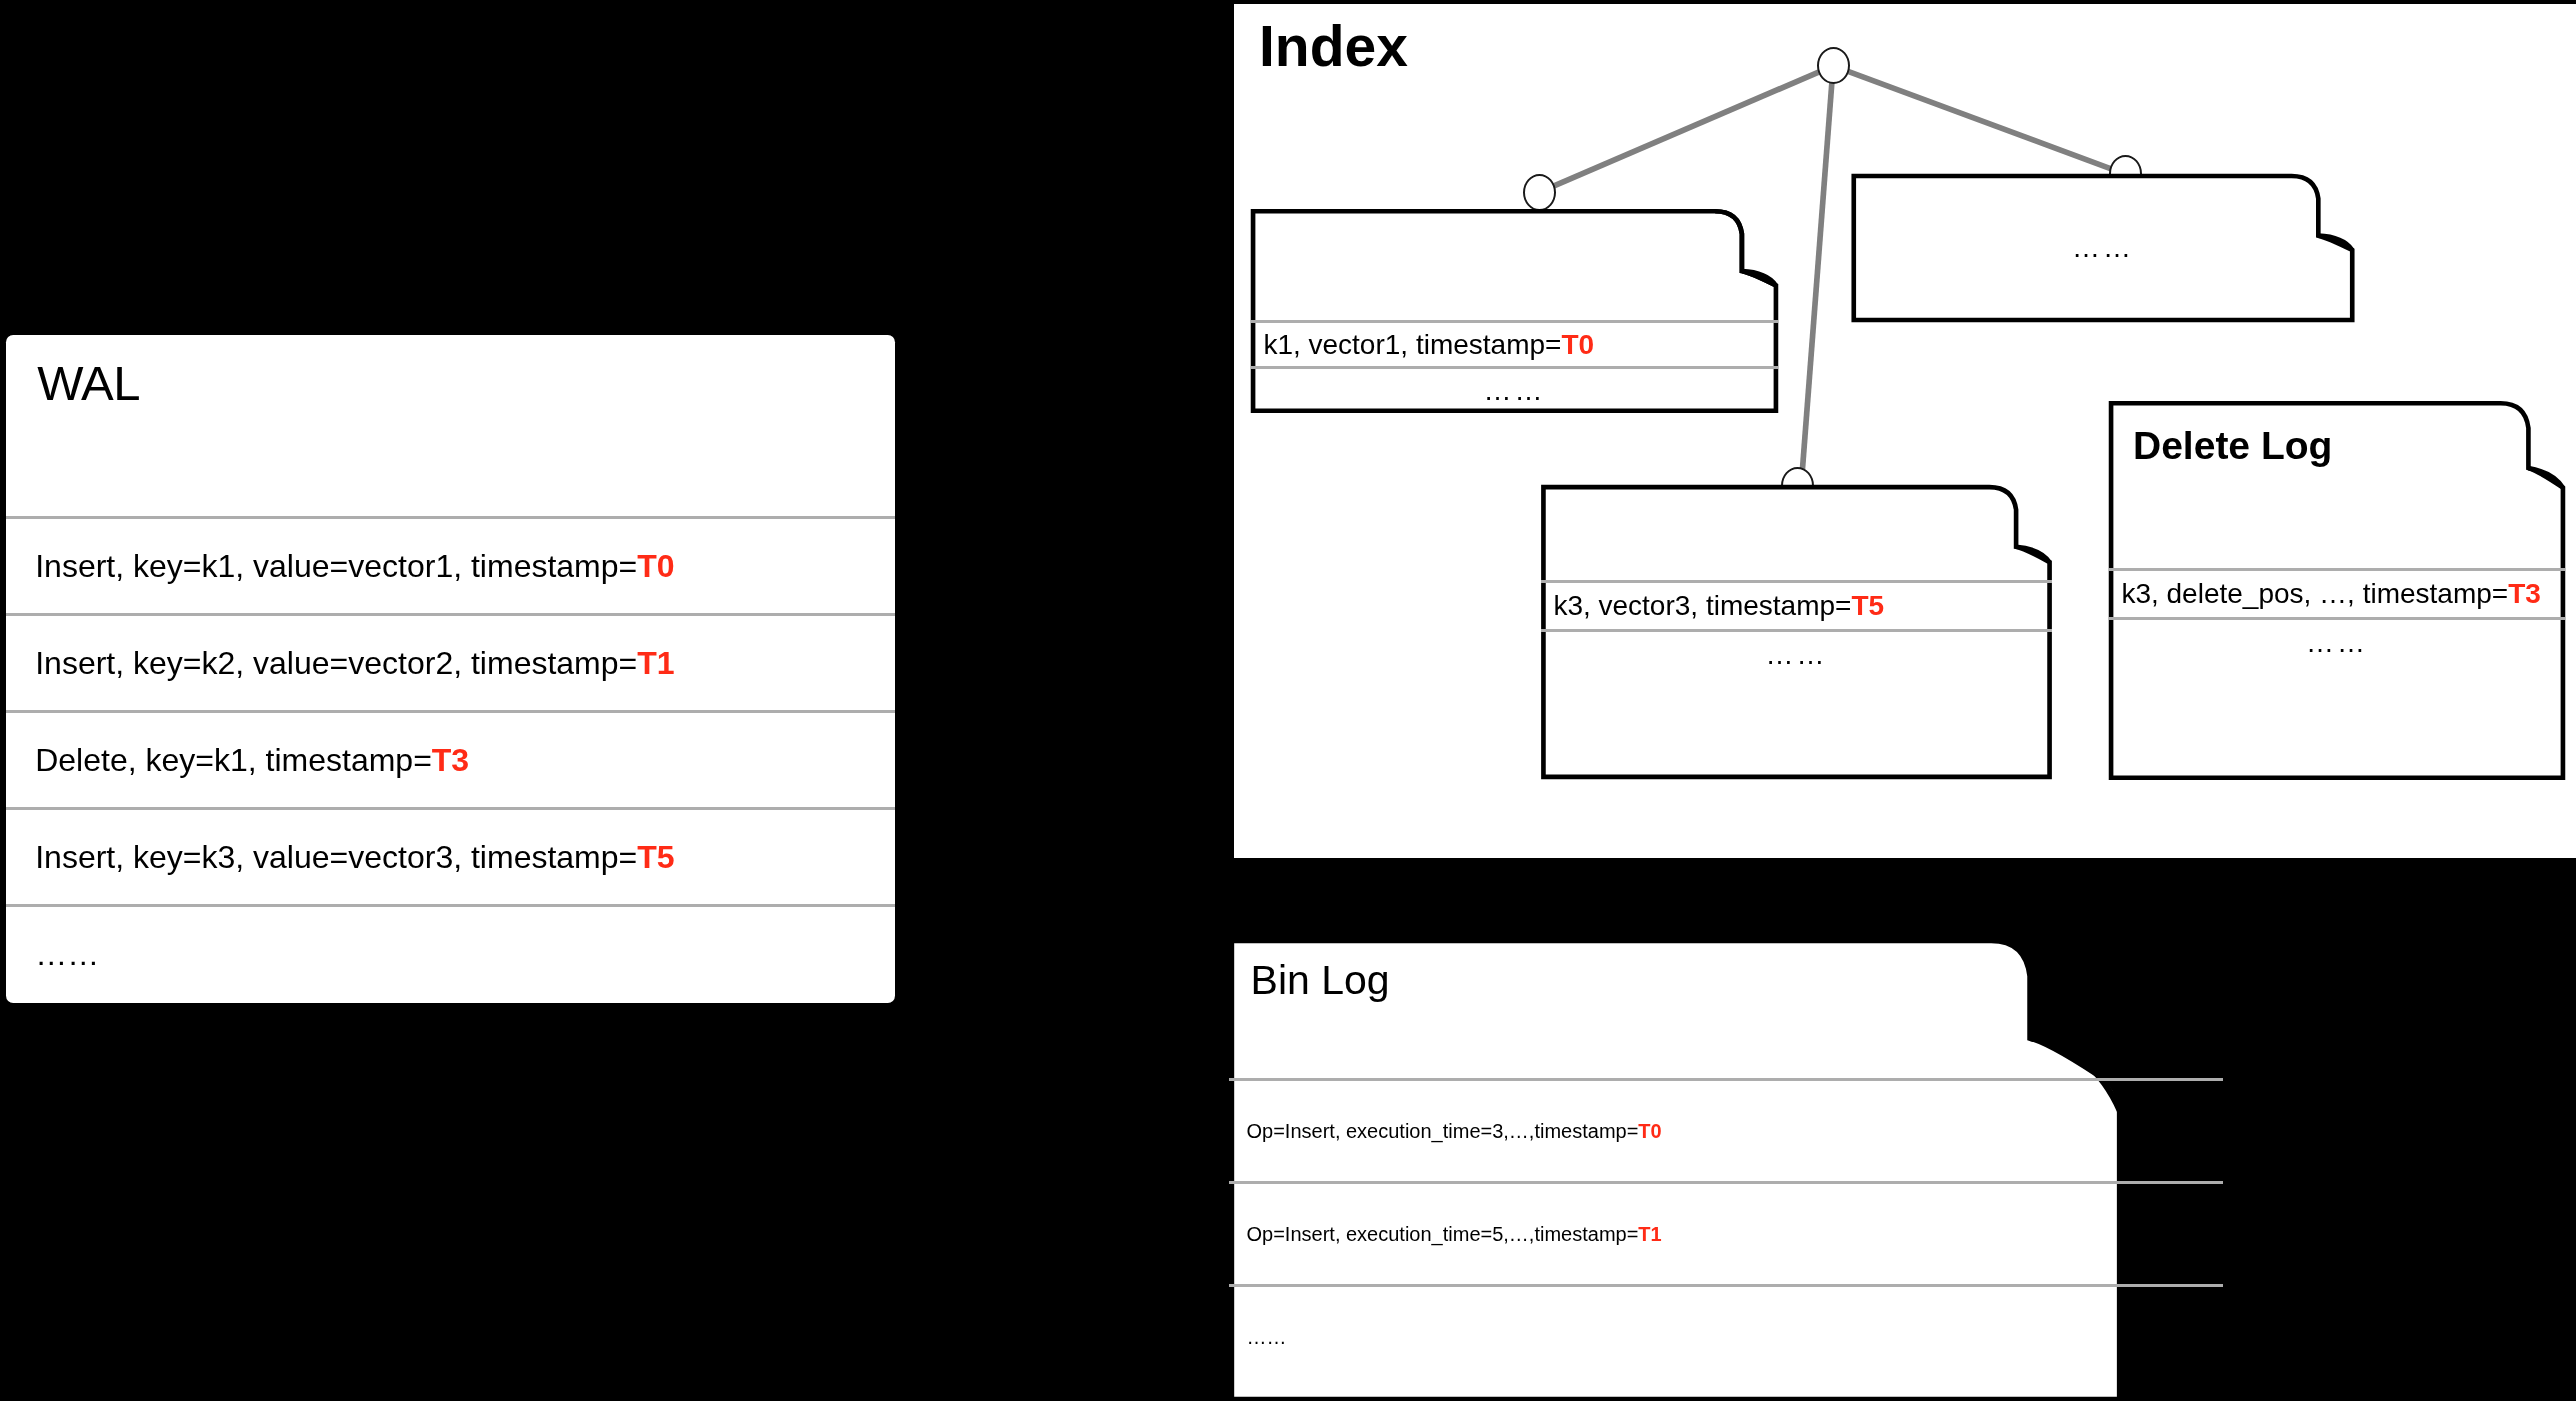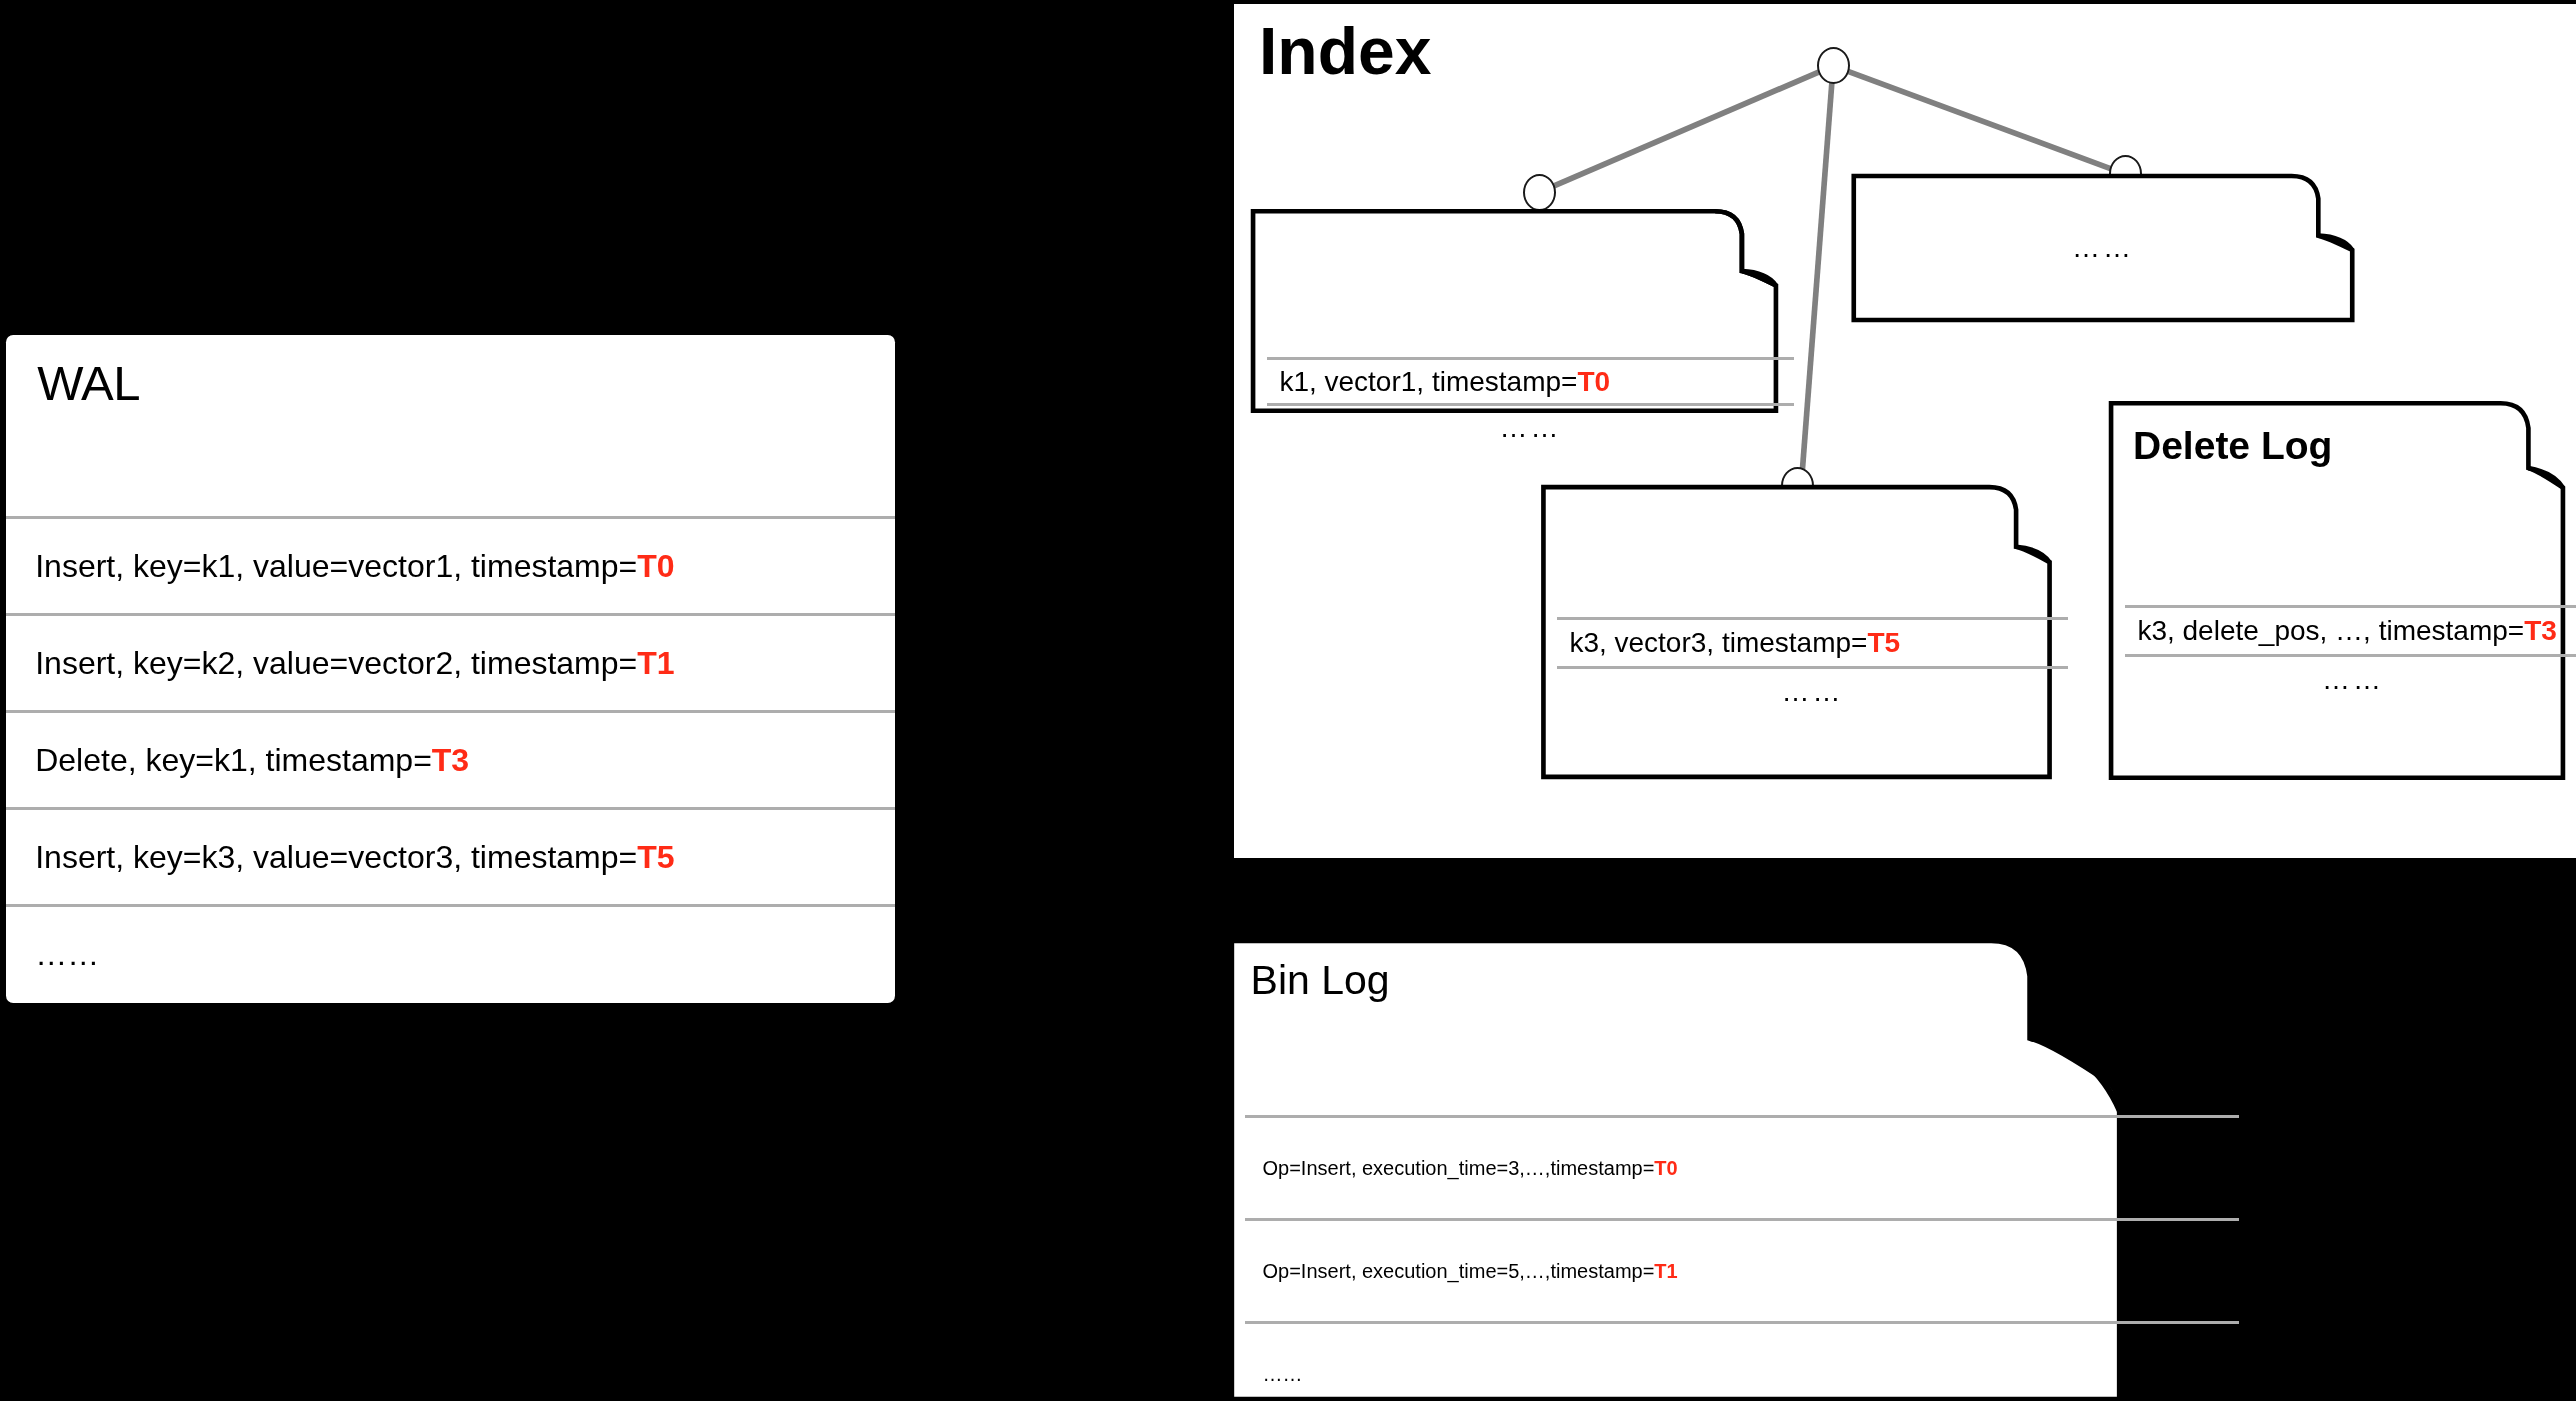--- a/index.html
+++ b/index.html
@@ -13,30 +13,30 @@
   .wal-title{position:absolute;left:31px;top:24px;font-size:49px;font-weight:normal;
              color:#000;letter-spacing:-0.5px;line-height:1;}
   .wal-rows{position:absolute;left:0;top:157px;width:100%;margin-top:24px;}
   .wal-row{position:relative;height:97px;border-top:3.6px solid #adadad;box-sizing:border-box;}
   .wal-row .txt{position:absolute;left:29px;top:50%;transform:translateY(-50%);
                 font-size:32px;color:#000;white-space:nowrap;}
   .ts{color:#ff2b16;font-weight:bold;}
 
   
   #index{left:1234px;top:4.1px;width:1579px;height:854px;}
-  .idx-title{position:absolute;left:25px;top:14.4px;font-size:66px;font-weight:bold;
+  .idx-title{position:absolute;left:25px;top:14.4px;font-size:57px;font-weight:bold;
              color:#000;line-height:1;}
 
   
   #tree{position:absolute;left:0;top:0;width:1579px;height:854px;overflow:visible;}
 
   
   .docbox{position:absolute;}
   .docbox svg{position:absolute;left:0;top:0;overflow:visible;}
-  .docbox .rows{position:absolute;left:16px;width:100%;margin-top:37px;}
+  .docbox .rows{position:absolute;left:0;width:100%;}
   .docbox .drow{position:relative;border-top:3.6px solid #adadad;box-sizing:border-box;}
   .docbox .drow .txt{position:absolute;top:50%;transform:translateY(-50%);
                      font-size:28px;color:#000;white-space:nowrap;}
   .docbox .drow .txt.left{left:12.4px;}
   .docbox .drow .txt.ctr{left:50%;transform:translate(-50%,-50%);letter-spacing:3.1px;}
 
   
   #k1box{left:17px;top:205px;width:527px;height:204px;}
   #k1box .rows{top:111px;}
   #k1box .drow{height:46px;}

